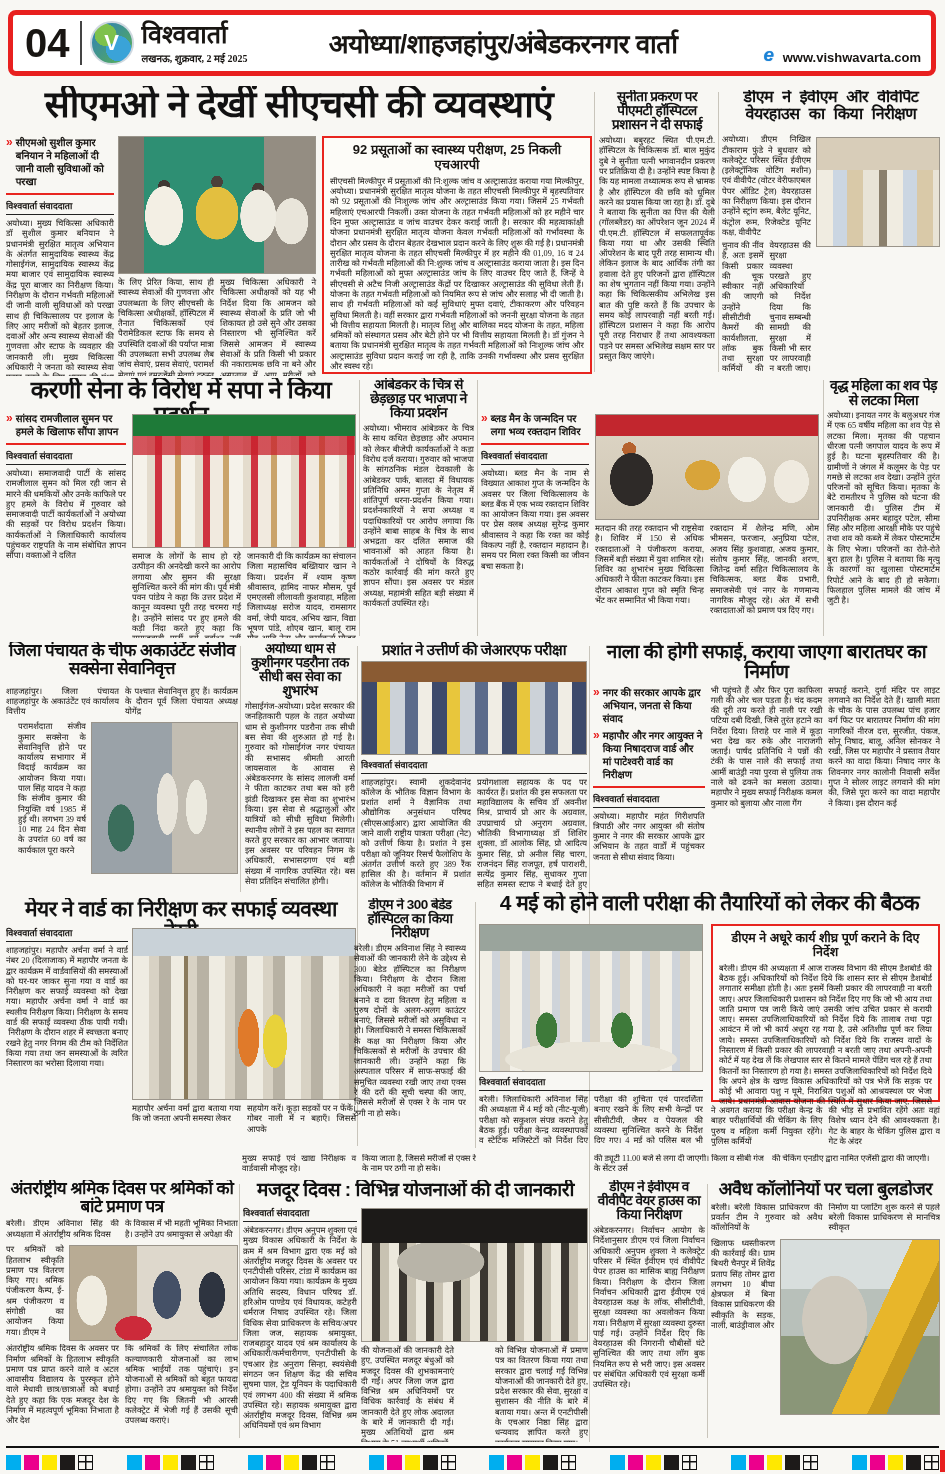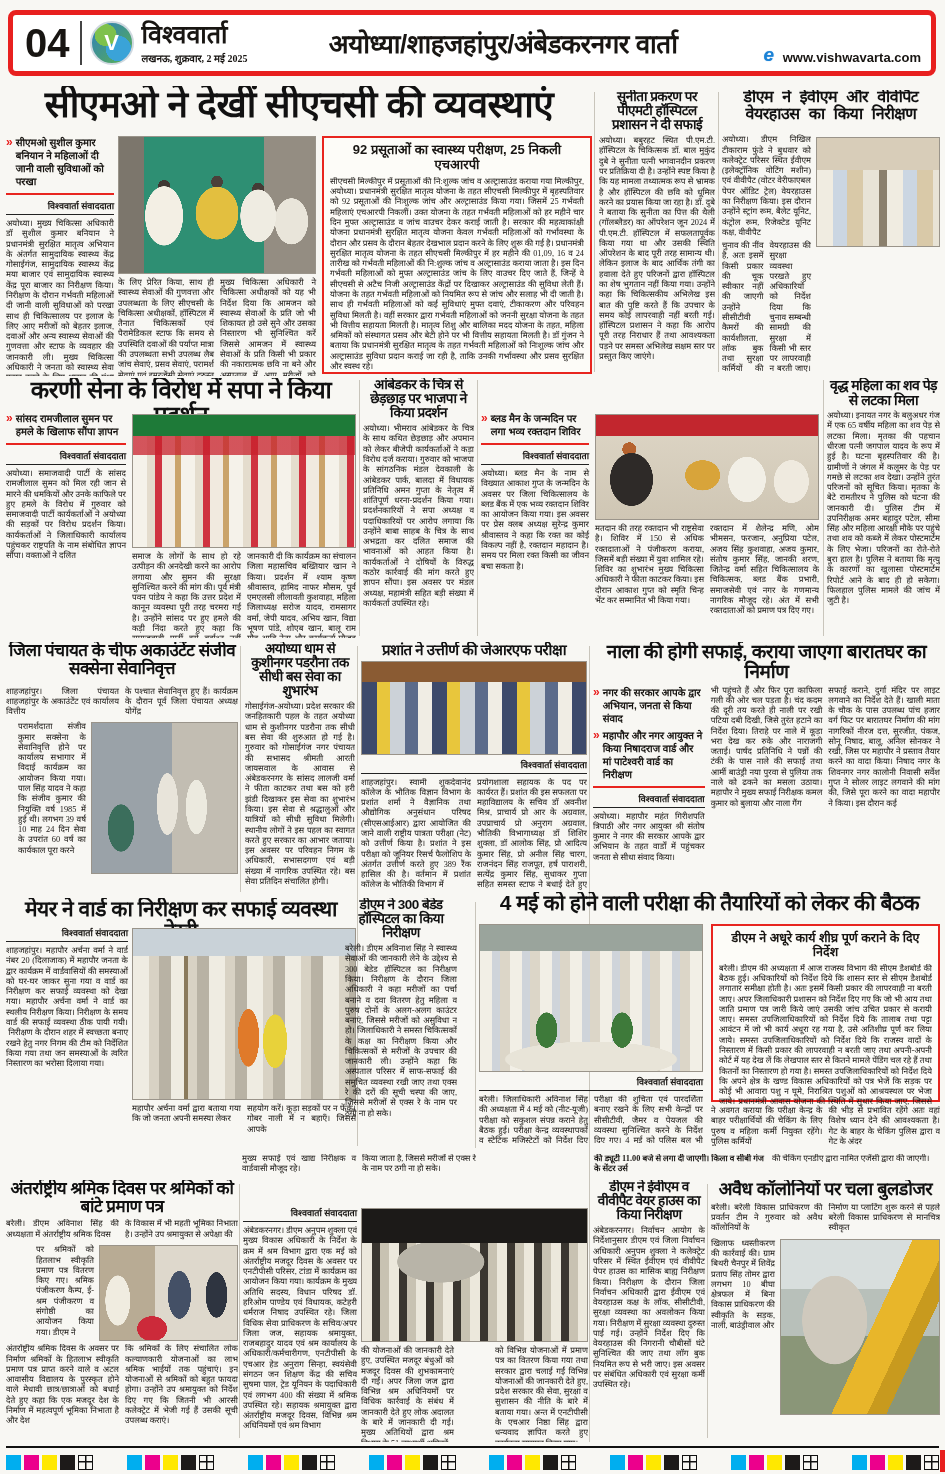--- a/index.html
+++ b/index.html
@@ -4,21 +4,21 @@
 <style>
   html,body{margin:0;padding:0;}
   body{width:945px;height:1474px;position:relative;background:#f8f7f3;font-family:"Liberation Serif","DejaVu Serif",serif;color:#181512;}
   .abs{position:absolute;}
   .art{position:absolute;overflow:hidden;}
   .hl{font-family:"Liberation Sans","DejaVu Sans",sans-serif;font-weight:bold;color:#111;line-height:1.04;text-align:center;letter-spacing:-0.5px;}
   .bd{font-size:8.3px;line-height:1.24;text-align:justify;word-break:break-word;}
   .kick{font-size:10px;font-weight:bold;line-height:1.3;display:flex;gap:3px;font-family:"Liberation Sans",sans-serif;}
   .arr{color:#e8201f;font-weight:bold;font-size:12px;line-height:1;}
   .redrule{border-bottom:2.5px solid #e8251f;margin:5px 0 4px 0;}
-  .byl{font-weight:bold;font-size:9px;padding-bottom:2px;border-bottom:1.5px solid #222;margin-bottom:4px;font-family:"Liberation Sans",sans-serif;text-align:right;}
+  .byl{font-weight:bold;font-size:9px;padding-bottom:2px;border-bottom:1.5px solid #222;margin-bottom:4px;font-family:"Liberation Sans",sans-serif;}
   .cols2{display:flex;gap:6px;}
   .cols2>div{flex:1;min-width:0;}
   .cols3{display:flex;gap:6px;}
   .cols3>div{flex:1;min-width:0;}
   .box{border:2px solid #e8251f;background:#fdfcf8;padding:5px 6px;box-sizing:border-box;}
   .boxh{font-family:"Liberation Sans",sans-serif;font-weight:bold;font-size:13px;line-height:1.15;text-align:center;margin-bottom:4px;}
   .ph{box-sizing:border-box;border:1px solid #9a948a;}
   .vl{position:absolute;width:1px;background:#c9c5bb;}
   
   .mast{position:absolute;left:8px;top:10px;width:928px;height:66px;border:5px solid #e8201f;border-radius:8px;background:#fff;display:flex;align-items:center;box-sizing:border-box;}
@@ -215,21 +215,21 @@
     <div class="byl">विश्ववार्ता संवाददाता</div>
     <div class="bd">शाहजहांपुर। महापौर अर्चना वर्मा ने वार्ड नंबर 20 (दिलाजाक) में महापौर जनता के द्वार कार्यक्रम में वार्डवासियों की समस्याओं को घर-घर जाकर सुना गया व वार्ड का निरीक्षण कर सफाई व्यवस्था को देखा गया। महापौर अर्चना वर्मा ने वार्ड का स्थलीय निरीक्षण किया। निरीक्षण के समय वार्ड की सफाई व्यवस्था ठीक पायी गयी।&nbsp;निरीक्षण के दौरान शहर में स्वच्छता बनाए रखने हेतु नगर निगम की टीम को निर्देशित किया गया तथा जन समस्याओं के त्वरित निस्तारण का भरोसा दिलाया गया।</div>
   </div>
   <div class="ph ph-mayor abs" style="left:126px;top:30px;width:224px;height:172px;"></div>
   <div class="abs cols2" style="left:126px;top:206px;width:224px;height:44px;">
     <div class="bd">महापौर अर्चना वर्मा द्वारा बताया गया कि जो जनता अपनी समस्या लेकर</div>
     <div class="bd">सहयोग करें। कूड़ा सड़कों पर न फेंकें। गोबर नाली में न बहाएँ। जिससे आपके</div>
   </div>
 </div>
 
-<div class="art" style="left:345px;top:898px;width:112px;height:252px;">
+<div class="art" style="left:354px;top:898px;width:112px;height:252px;">
   <div class="hl" style="font-size:13.5px;margin-bottom:4px;">डीएम ने 300 बेडेड हॉस्पिटल का किया निरीक्षण</div>
   <div class="bd">बरेली। डीएम अविनाश सिंह ने स्वास्थ्य सेवाओं की जानकारी लेने के उद्देश्य से 300 बेडेड हॉस्पिटल का निरीक्षण किया। निरीक्षण के दौरान जिला अधिकारी ने कहा मरीजों का पर्चा बनाने व दवा वितरण हेतु महिला व पुरुष दोनों के अलग-अलग काउंटर बनाएं, जिससे मरीजों को असुविधा न हो। जिलाधिकारी ने समस्त चिकित्सकों के कक्ष का निरीक्षण किया और चिकित्सकों से मरीजों के उपचार की जानकारी ली। उन्होंने कहा कि अस्पताल परिसर में साफ-सफाई की समुचित व्यवस्था रखी जाए तथा एक्स रे की दरों की सूची चस्पा की जाए, जिससे मरीजों से एक्स रे के नाम पर ठगी ना हो सके।</div>
 </div>
 
 <div class="vl" style="left:475px;top:902px;height:246px;"></div>
 <div class="art" style="left:479px;top:892px;width:461px;height:254px;">
   <div class="hl" style="font-size:21px;margin-bottom:4px;">4 मई को होने वाली परीक्षा की तैयारियों को लेकर की बैठक</div>
   <div class="abs" style="left:0;top:32px;width:224px;">
     <div class="ph ph-meeting" style="width:224px;height:148px;"></div>
     <div class="byl" style="margin-top:3px;">विश्ववार्ता संवाददाता</div>
@@ -244,42 +244,43 @@
   </div>
   <div class="abs cols2" style="left:232px;top:214px;width:229px;height:40px;">
     <div class="bd">ने अवगत कराया कि परीक्षा केन्द्र के बाहर परीक्षार्थियों की चेकिंग के लिए पुरुष व महिला कर्मी नियुक्त रहेंगे। पुलिस कर्मियों</div>
     <div class="bd">की भीड़ से प्रभावित रहेंगे अतः वहां विशेष ध्यान देने की आवश्यकता है। गेट के बाहर के चेकिंग पुलिस द्वारा व गेट के अंदर</div>
   </div>
 </div>
 
 <div class="art" style="left:6px;top:1154px;width:934px;height:24px;">
   <div class="abs strip" style="left:236px;top:0;width:114px;">मुख्य सफाई एवं खाद्य निरीक्षक व वार्डवासी मौजूद रहे।</div>
   <div class="abs strip" style="left:356px;top:0;width:114px;">किया जाता है, जिससे मरीजों से एक्स रे के नाम पर ठगी ना हो सके।</div>
-  <div class="abs strip" style="left:588px;top:0;width:170px;font-weight:bold;">की ड्यूटी 11.00 बजे से लगा दी जाएगी। किला व सीबी गंज के सेंटर उर्स</div>
+  <div class="abs strip" style="left:588px;top:0;width:170px;">की ड्यूटी 11.00 बजे से लगा दी जाएगी। किला व सीबी गंज के सेंटर उर्स</div>
   <div class="abs strip" style="left:766px;top:0;width:170px;">की चेकिंग एनडीए द्वारा नामित एजेंसी द्वारा की जाएगी।</div>
 </div>
 
 <div class="art" style="left:6px;top:1180px;width:232px;height:262px;">
   <div class="hl" style="font-size:17px;margin-bottom:4px;">अंतर्राष्ट्रीय श्रमिक दिवस पर श्रमिकों को बांटे प्रमाण पत्र</div>
   <div class="cols2" style="height:24px;overflow:hidden;">
     <div class="bd">बरेली। डीएम अविनाश सिंह की अध्यक्षता में अंतर्राष्ट्रीय श्रमिक दिवस</div>
     <div class="bd">के विकास में भी महती भूमिका निभाता है। उन्होंने उप श्रमायुक्त से अपेक्षा की</div>
   </div>
   <div style="display:flex;gap:5px;margin-top:2px;">
-    <div class="bd" style="width:58px;flex:none;margin-left:30px;">पर श्रमिकों को हितलाभ स्वीकृति प्रमाण पत्र वितरण किए गए। श्रमिक पंजीकरण कैम्प, ई-श्रम पंजीकरण व संगोष्ठी का आयोजन किया गया। डीएम ने</div>
+    <div class="bd" style="width:58px;flex:none;">पर श्रमिकों को हितलाभ स्वीकृति प्रमाण पत्र वितरण किए गए। श्रमिक पंजीकरण कैम्प, ई-श्रम पंजीकरण व संगोष्ठी का आयोजन किया गया। डीएम ने</div>
     <div class="ph ph-shramik" style="flex:1;height:96px;"></div>
   </div>
   <div class="cols2" style="margin-top:3px;height:96px;overflow:hidden;">
     <div class="bd">अंतर्राष्ट्रीय श्रमिक दिवस के अवसर पर निर्माण श्रमिकों के हितलाभ स्वीकृति प्रमाण पत्र प्राप्त करने वाले व अटल आवासीय विद्यालय के पुरस्कृत होने वाले मेधावी छात्र/छात्राओं को बधाई देते हुए कहा कि एक मजदूर देश के निर्माण में महत्वपूर्ण भूमिका निभाता है और देश</div>
     <div class="bd">कि श्रमिकों के लिए संचालित लोक कल्याणकारी योजनाओं का लाभ श्रमिक भाईयों तक पहुंचाएं। इन योजनाओं से श्रमिकों को बहुत फायदा होगा। उन्होंने उप श्रमायुक्त को निर्देश दिए गए कि जितनी भी आरसी कलेक्ट्रेट में भेजी गई हैं उसकी सूची उपलब्ध कराएं।</div>
   </div>
 </div>
 
 <div class="vl" style="left:239px;top:1184px;height:254px;"></div>
 <div class="art" style="left:243px;top:1180px;width:345px;height:262px;">
+  <div class="hl" style="font-size:19px;">मजदूर दिवस : विभिन्न योजनाओं की दी जानकारी</div>
   <div class="abs" style="left:0;top:26px;width:114px;">
     <div class="byl">विश्ववार्ता संवाददाता</div>
     <div class="bd" style="height:212px;overflow:hidden;">अंबेडकरनगर। डीएम अनुपम शुक्ला एवं मुख्य विकास अधिकारी के निर्देश के क्रम में श्रम विभाग द्वारा एक मई को अंतर्राष्ट्रीय मजदूर दिवस के अवसर पर एनटीपीसी परिसर, टांडा में कार्यक्रम का आयोजन किया गया। कार्यक्रम के मुख्य अतिथि सदस्य, विधान परिषद डॉ. हरिओम पाण्डेय एवं विधायक, कटेहरी धर्मराज निषाद उपस्थित रहे। जिला विधिक सेवा प्राधिकरण के सचिव/अपर जिला जज, सहायक श्रमायुक्त, राजबहादुर यादव एवं श्रम कार्यालय के अधिकारी/कर्मचारीगण, एनटीपीसी के एचआर हेड अनुराग सिन्हा, स्वयंसेवी संगठन जन शिक्षण केंद्र की सचिव सुषमा पाल, ट्रेड यूनियन के पदाधिकारी एवं लगभग 400 की संख्या में श्रमिक उपस्थित रहे। सहायक श्रमायुक्त द्वारा अंतर्राष्ट्रीय मजदूर दिवस, विभिन्न श्रम अधिनियमों एवं श्रम विभाग</div>
   </div>
   <div class="ph ph-majdoor abs" style="left:118px;top:28px;width:227px;height:134px;"></div>
   <div class="abs cols2" style="left:118px;top:166px;width:227px;height:94px;gap:41px;">
     <div class="bd">की योजनाओं की जानकारी देते हुए, उपस्थित मजदूर बंधुओं को मजदूर दिवस की शुभकामनाएं दी गईं। अपर जिला जज द्वारा विभिन्न श्रम अधिनियमों पर विधिक कार्रवाई के संबंध में जानकारी देते हुए लोक अदालत के बारे में जानकारी दी गई। मुख्य अतिथियों द्वारा श्रम विभाग के 51 लाभार्थी श्रमिकों</div>
     <div class="bd">को विभिन्न योजनाओं में प्रमाण पत्र का वितरण किया गया तथा सरकार द्वारा चलाई गईं विभिन्न योजनाओं की जानकारी देते हुए, प्रदेश सरकार की सेवा, सुरक्षा व सुशासन की नीति के बारे में बताया गया। अन्त में एनटीपीसी के एचआर निष्ठा सिंह द्वारा धन्यवाद ज्ञापित करते हुए कार्यक्रम समापन किया गया।</div>
   </div>
 </div>

